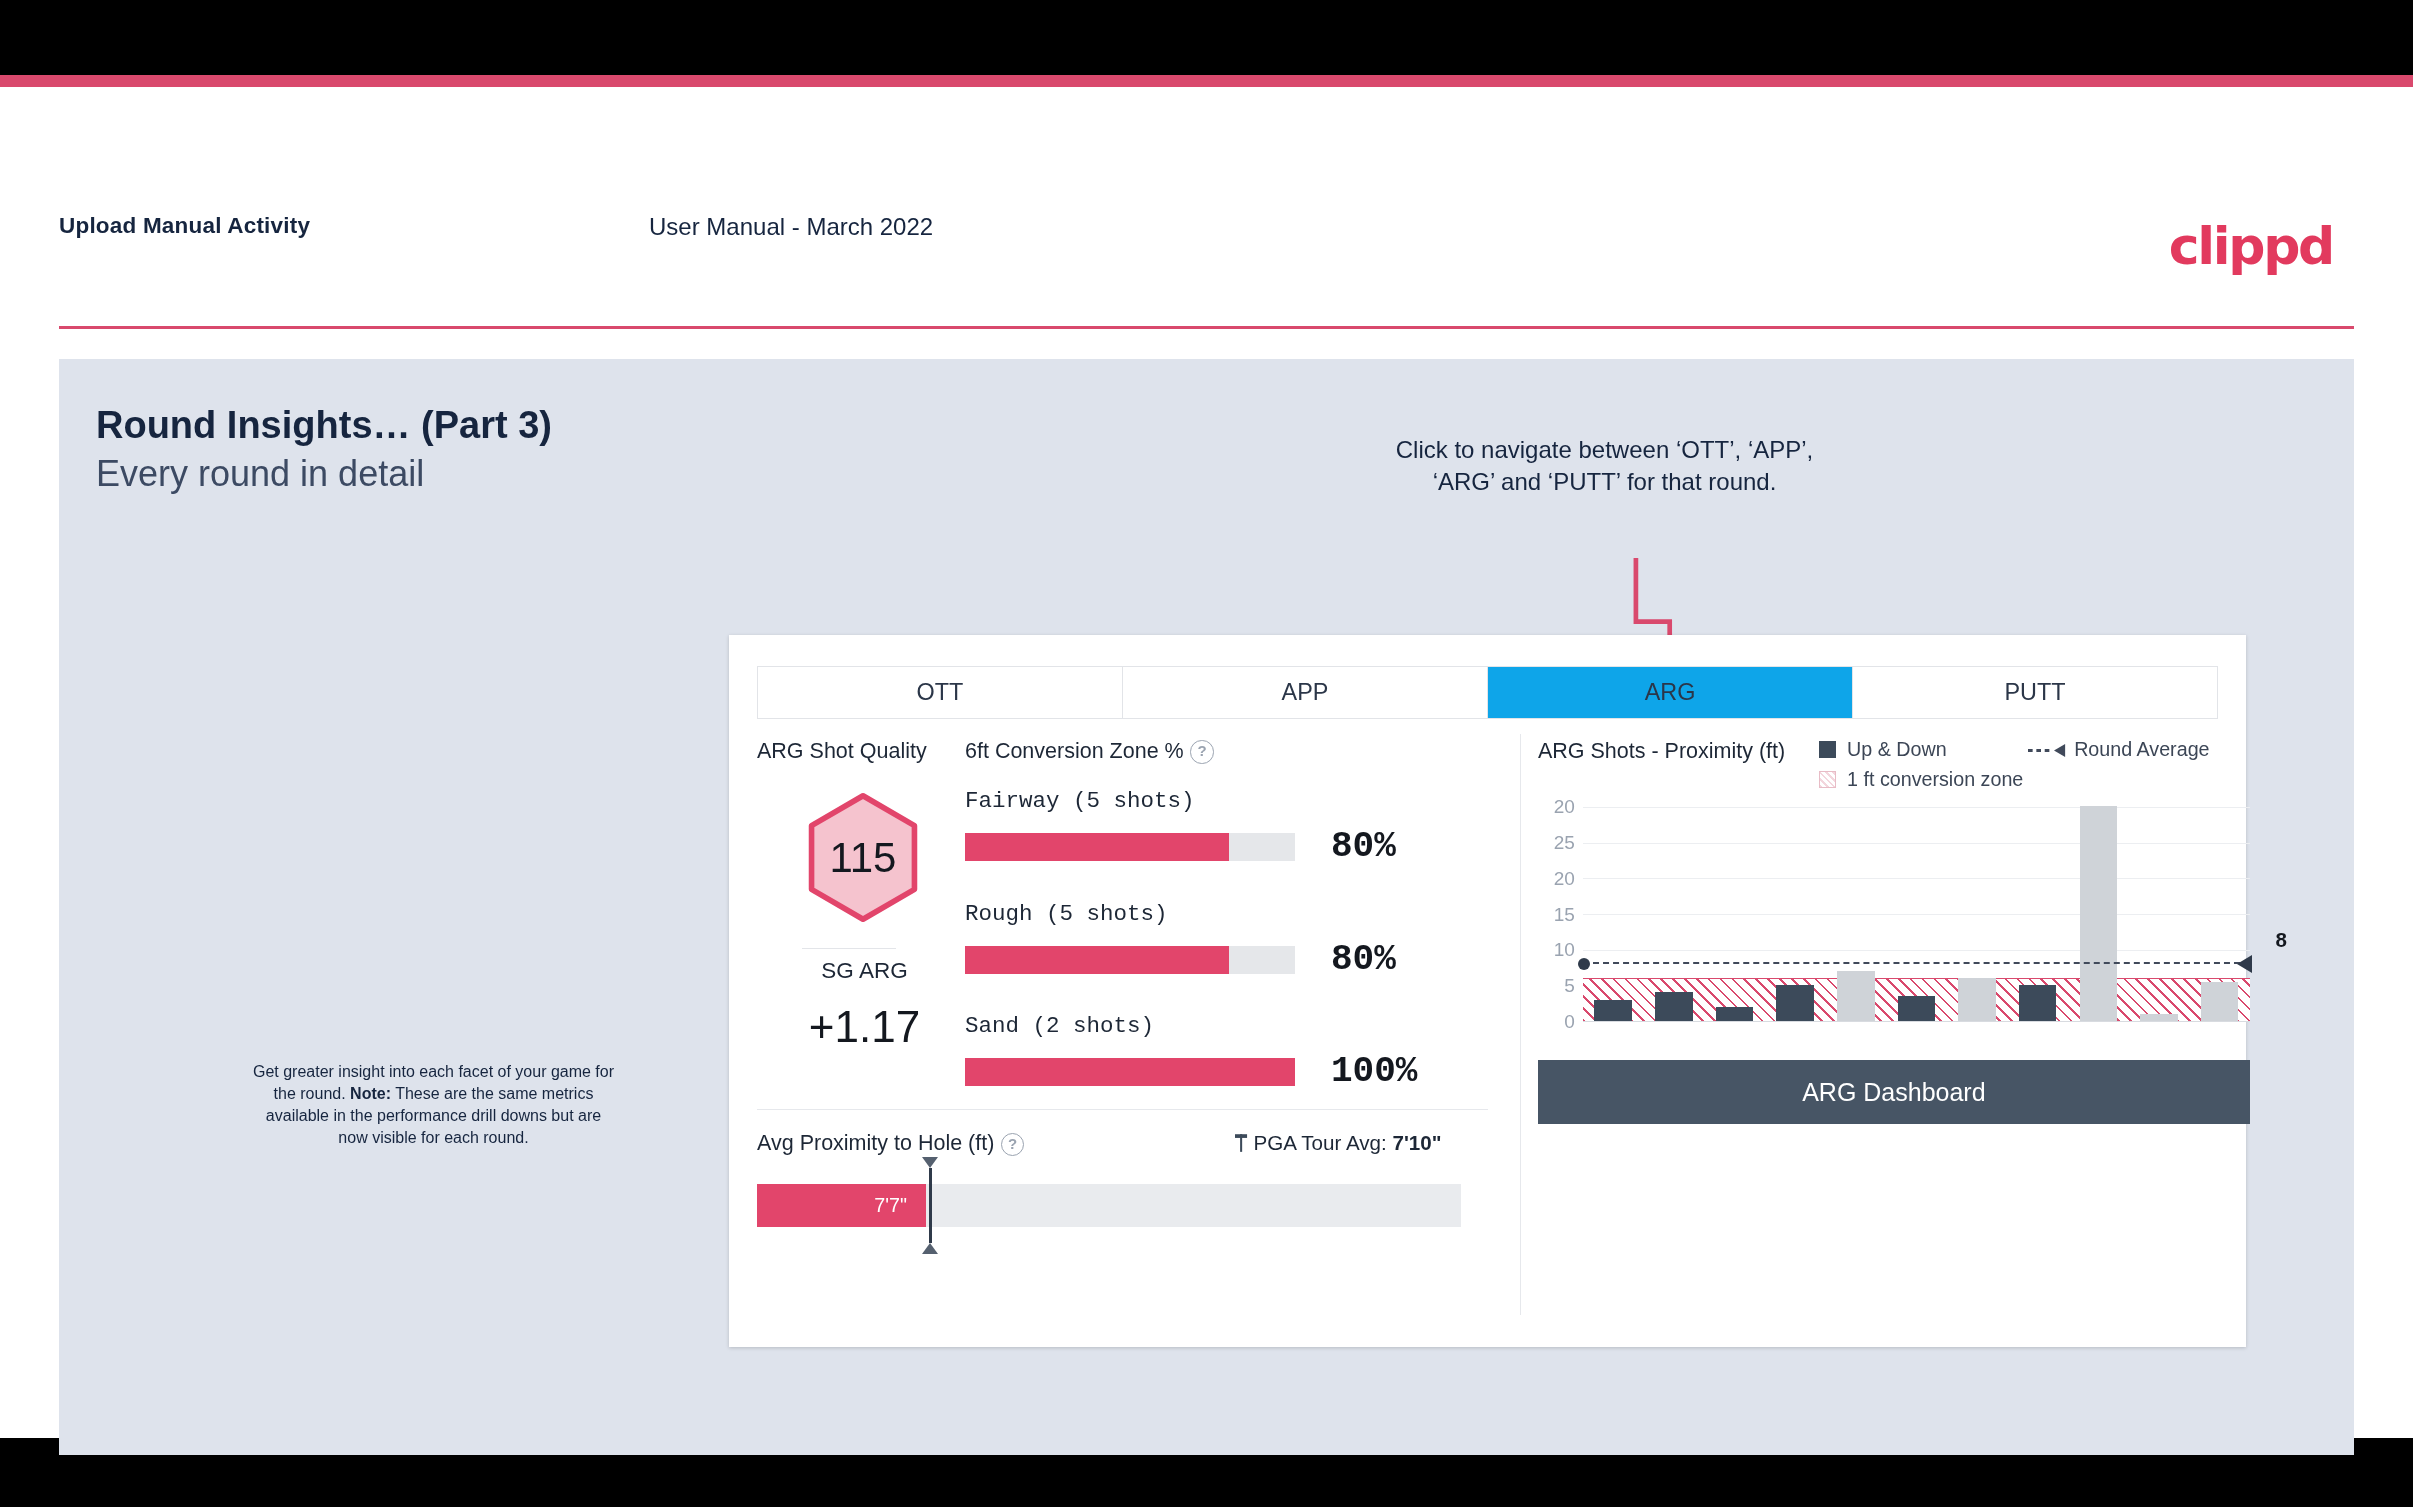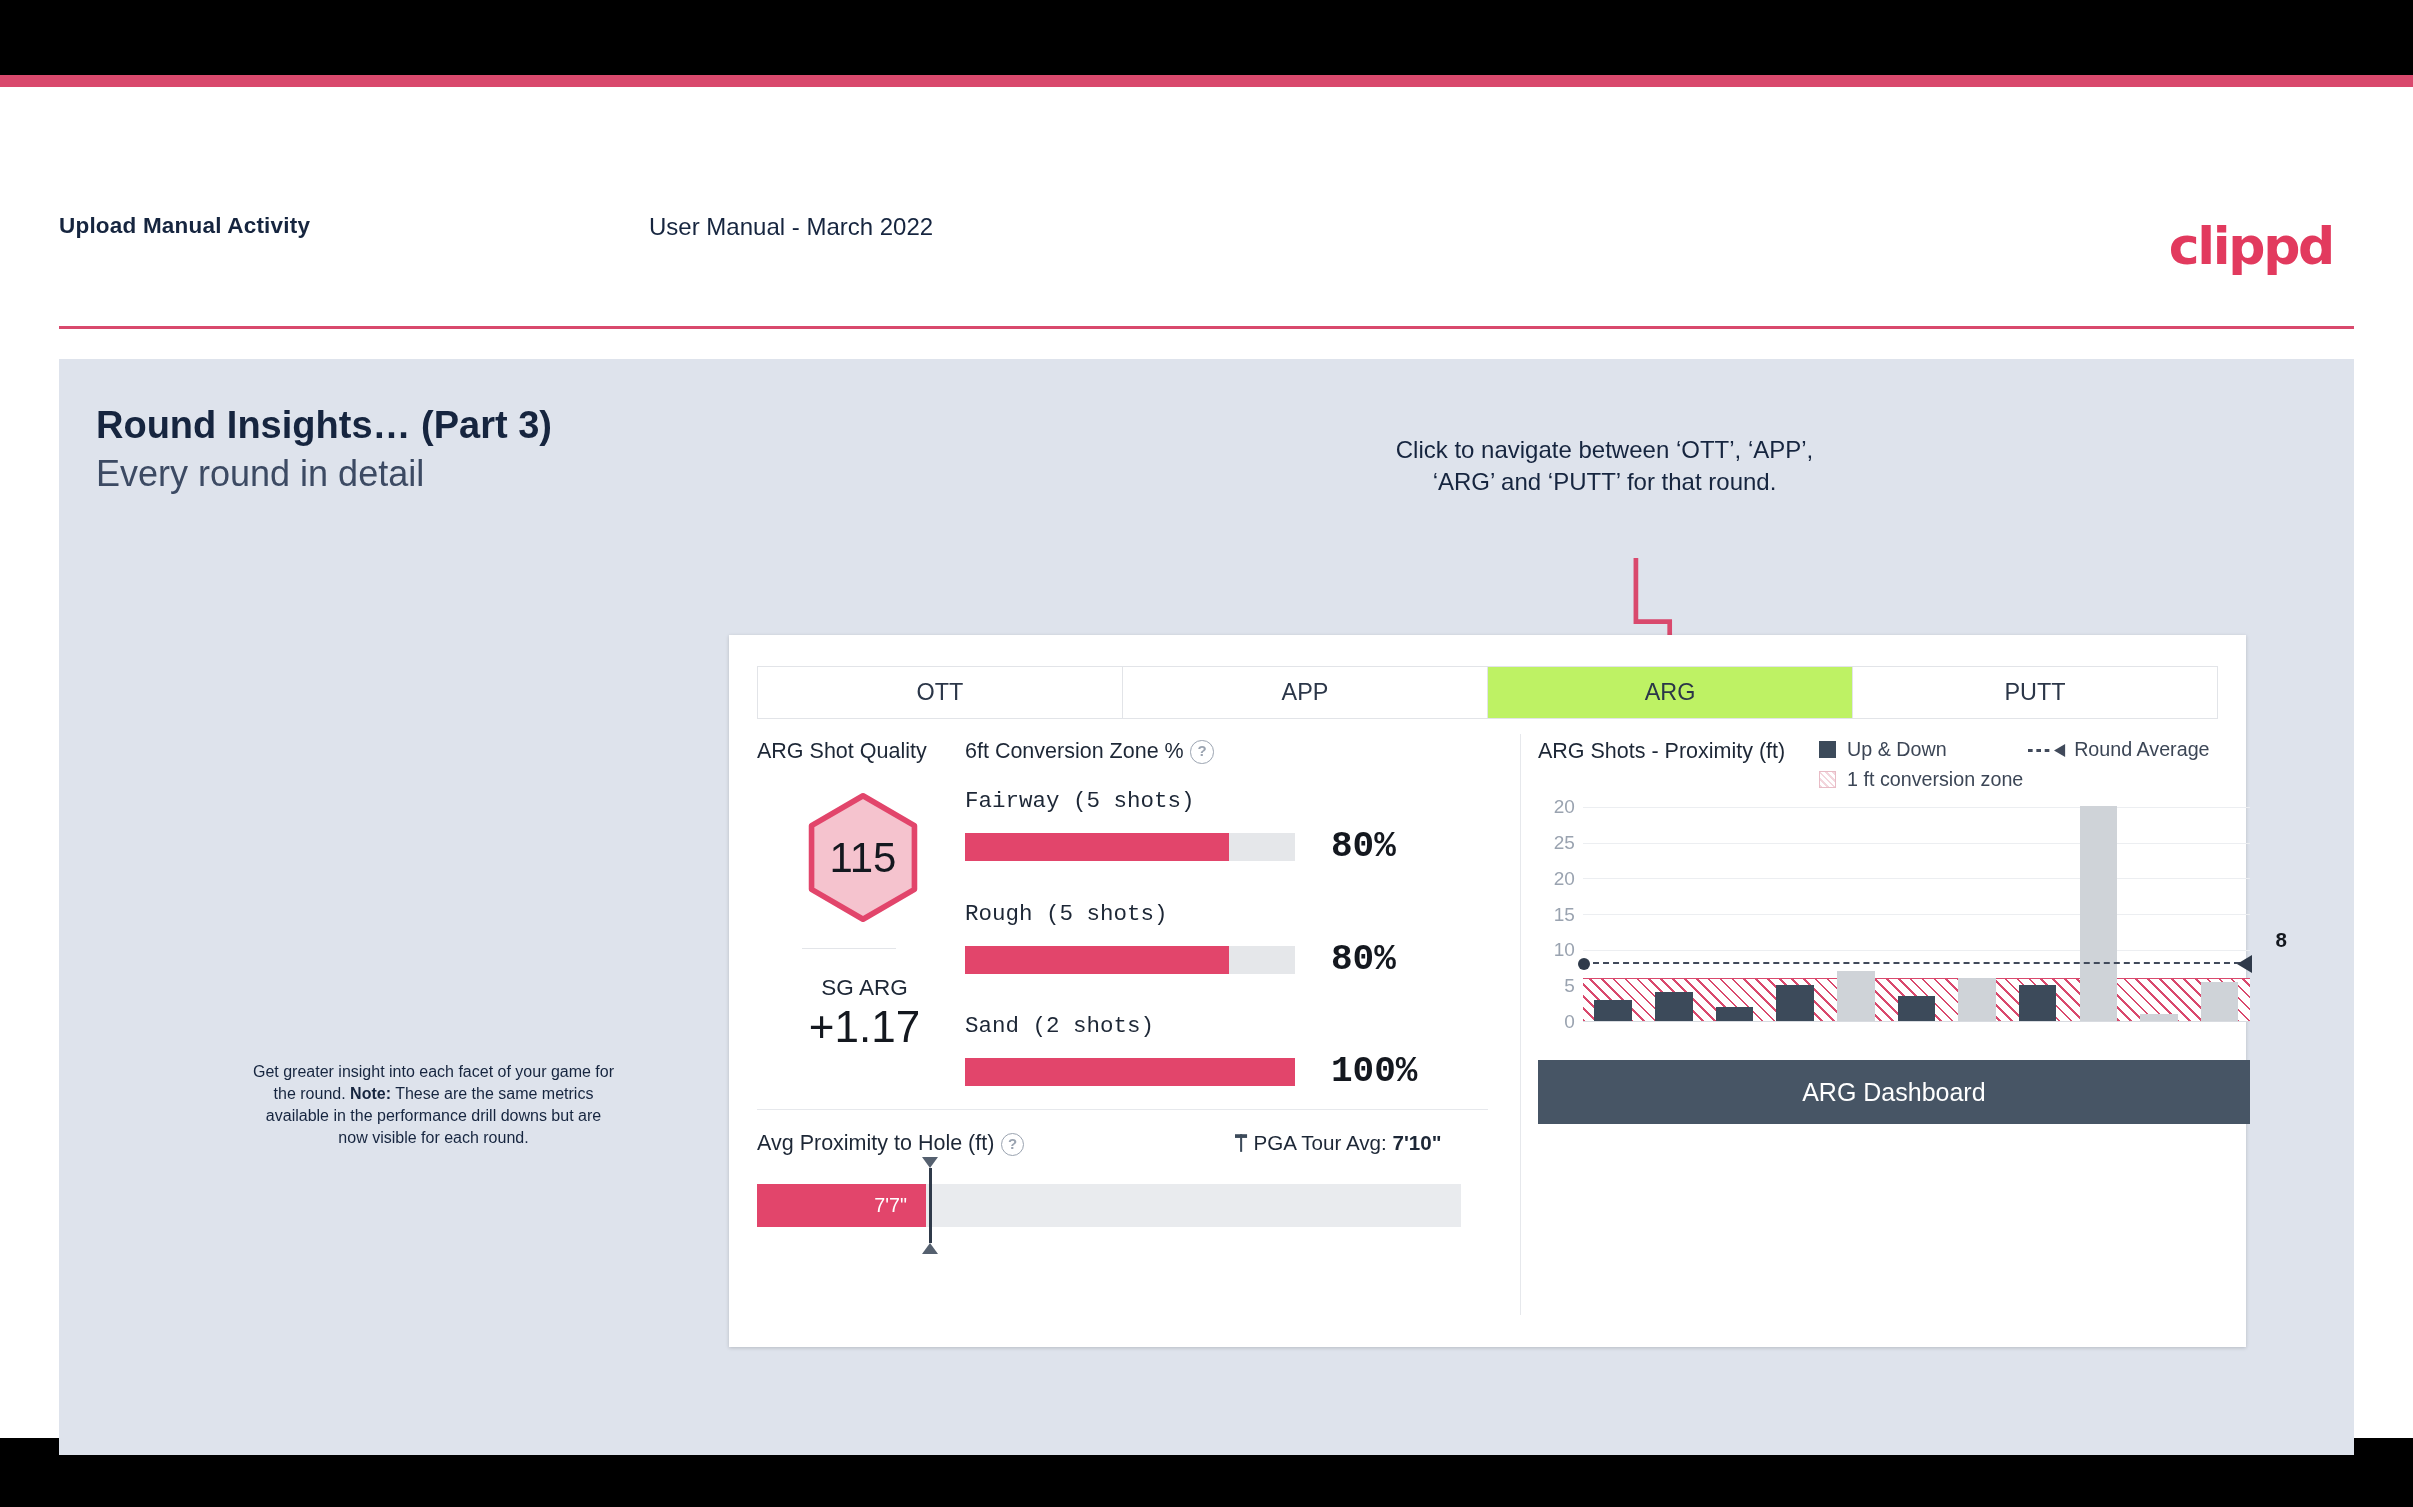--- a/index.html
+++ b/index.html
@@ -78,21 +78,21 @@
   .tabs {
     position:absolute; left:28px; top:31px; width:1461px; height:53px;
     display:flex; border:0.9px solid #e2e4e8; background:#fff;
   }
   .tab {
     flex:1; display:flex; align-items:center; justify-content:center;
     font-size:23.4px; color:#2b3648; border-right:0.9px solid #e2e4e8;
     background:#fff; cursor:pointer;
   }
   .tab:last-child { border-right:none; }
-  .tab.active { background:#bef264; font-weight:400; }
+  .tab.active { background:#0ea5e9; font-weight:400; }
 
   .card-body {
     position:absolute; left:28px; top:99px; width:1461px; height:581px;
     display:flex;
   }
   .col-left  { width:763px; position:relative; }
   .col-div   { width:0.9px; background:#e6e8ec; margin:0 17px 0 0; }
   .col-right { flex:1; position:relative; }
 
   
@@ -115,21 +115,21 @@
   .hex svg { display:block; }
   .hex-num {
     position:absolute; left:0; top:0; width:116px; height:131px;
     display:flex; align-items:center; justify-content:center;
     font-size:42px; font-weight:500; color:#14181f;
   }
   .hr-small {
     position:absolute; left:45px; top:214px; width:94px; height:0.9px; background:#e3e5e9;
   }
   .sg-lbl {
-    position:absolute; left:0; top:241px; width:215px; text-align:center;
+    position:absolute; left:0; top:224px; width:215px; text-align:center;
     font-size:22.5px; color:#1d2736;
   }
   .sg-val {
     position:absolute; left:0; top:268px; width:215px; text-align:center;
     font-size:44px; font-weight:500; color:#14181f;
   }
 
   .convrow { position:absolute; left:208px;font-family:Liberation Mono, monospace; }
   .conv-name { font-size:22.5px; color:#1d2736; margin-bottom:12px; }
   .conv-line { display:flex; align-items:center; }

